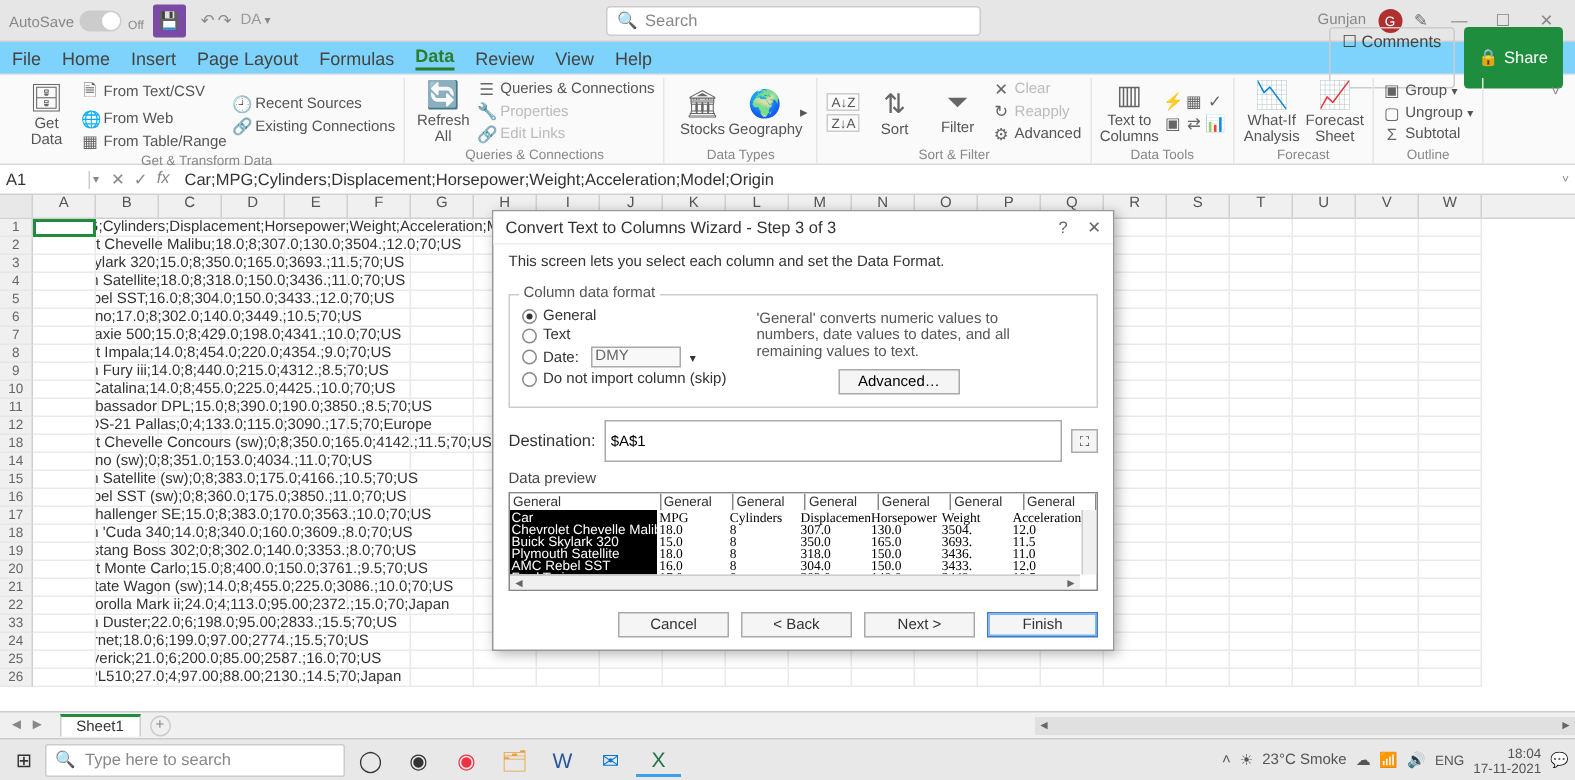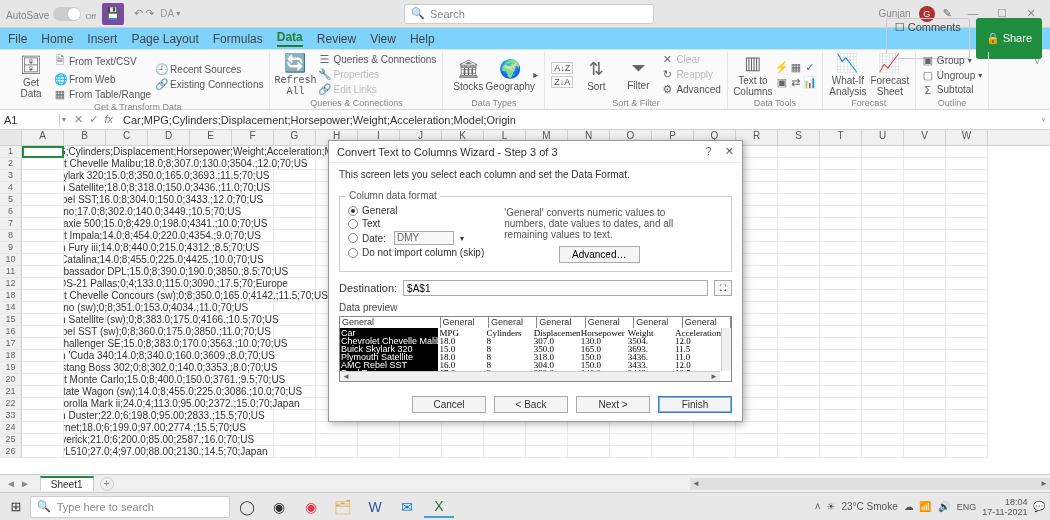--- a/index.html
+++ b/index.html
@@ -67,21 +67,21 @@
 .dialog-body { padding:6px 10px; }
 .fieldset { border:1px solid #ccc; padding:6px 8px 8px; margin-top:4px; position:relative; }
 .fieldset-legend { position:absolute; top:-7px; left:6px; background:#fff; padding:0 3px; font-size:10px; color:#555; }
 .radio-row { display:flex; align-items:center; gap:4px; margin:2px 0; font-size:10px; }
 .radio { width:10px; height:10px; border:1px solid #888; border-radius:50%; display:inline-block; }
 .radio.checked::after { content:""; display:block; width:4px; height:4px; background:#333; border-radius:50%; margin:2px; }
 .date-select { border:1px solid #aaa; font-size:10px; width:60px; height:14px; margin-left:4px; padding:0 2px; background:#f8f8f8; color:#666; }
 .hint { font-size:10px; color:#555; width:190px; }
 .adv-btn { border:1px solid #aaa; background:#f5f5f5; padding:2px 12px; font-size:10px; margin-top:6px; }
 .field-row { display:flex; align-items:center; gap:6px; margin:8px 0 4px; }
-.field-row input { flex:1; border:1px solid #aaa; height:16px; padding:0 3px; font-size:10px; }
+.field-row input { flex:1; border:1px solid #aaa; height:28px; padding:0 3px; font-size:10px; }
 .range-btn { width:18px; height:16px; border:1px solid #aaa; background:#f5f5f5; display:flex; align-items:center; justify-content:center; font-size:9px; }
 
 .preview-label { font-size:10px; margin:6px 0 3px; color:#444; }
 .preview-box { border:1px solid #888; height:66px; font-family:monospace; font-size:9px; position:relative; overflow:hidden; }
 .pv-head { display:flex; background:#fff; height:11px; }
 .pv-head div { border-right:1px solid #888; padding:0 2px; }
 .pv-head .pv1 { width:115px; }
 .pv-head .pvn { width:55px; }
 .pv-bodybox { position:absolute; top:11px; bottom:10px; left:0; right:10px; display:flex; }
 .pv-col1 { width:115px; background:#000; color:#fff; overflow:hidden; }
@@ -207,21 +207,21 @@
             <span>Existing Connections</span>
           </div>
       </div>
     </div>
     <div class="rgroup-label">Get &amp; Transform Data</div>
   </div>
   <div class="rgroup">
     <div class="rgroup-body">
       <div class="rbig">
         <span class="rbig-icon">🔄</span>
-        <span style="text-align:center;white-space:pre;font-family:Liberation Mono, monospace;">Refresh
+        <span style="text-align:center;white-space:pre;">Refresh
 All</span>
       </div>
       <div class="rstack">
         <div class="rstack-item">
             <span class="ri">☰</span>
             <span>Queries &amp; Connections</span>
           </div>
         <div class="rstack-item" style="color:#bbb;">
             <span class="ri">🔧</span>
             <span>Properties</span>

